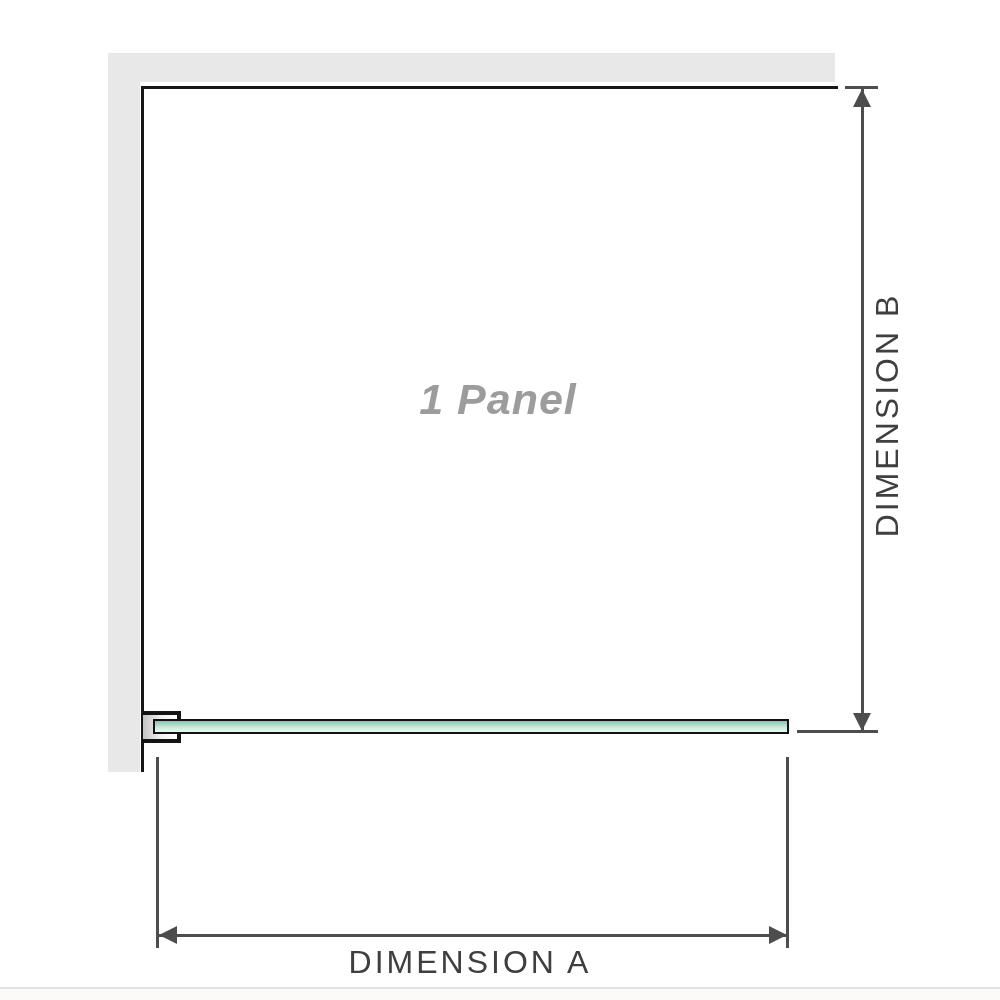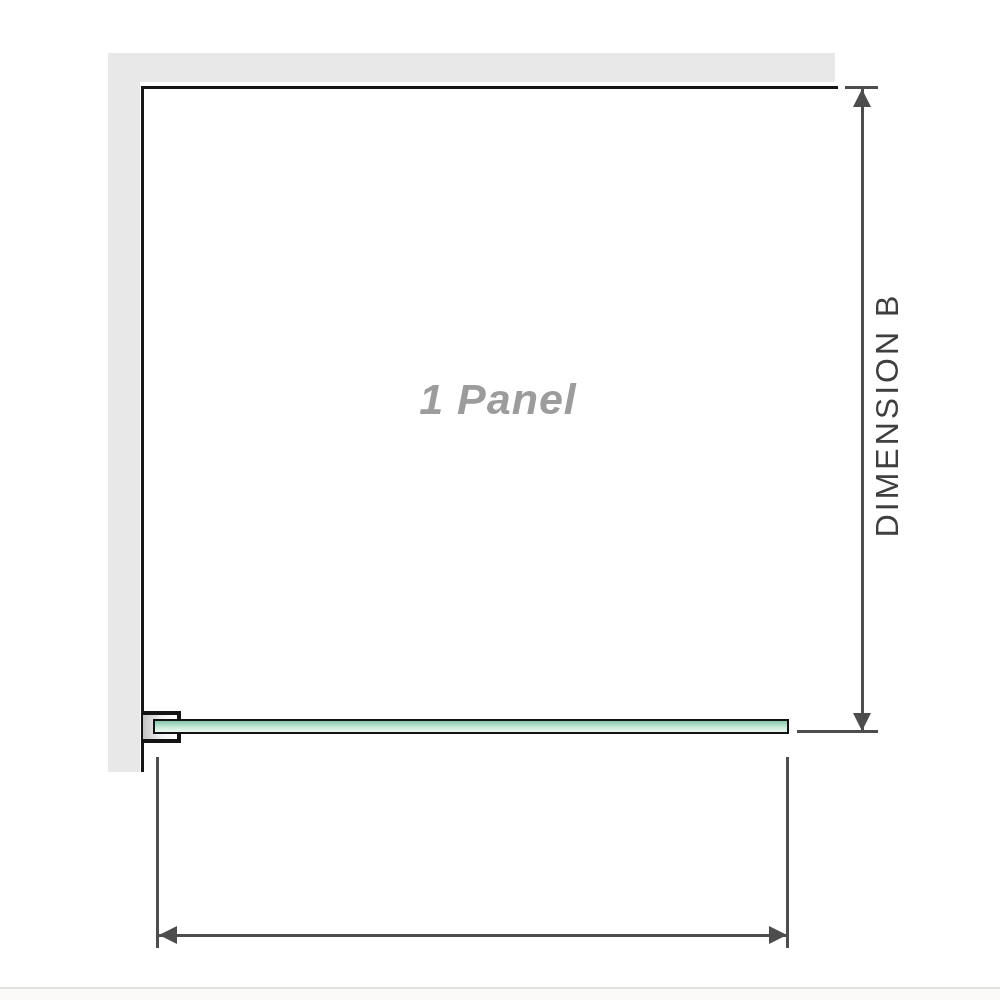--- a/index.html
+++ b/index.html
@@ -90,17 +90,18 @@
   <div class="abs dim dimb-line"></div>
   <div class="abs arrow arrow-up"></div>
   <div class="abs arrow arrow-down"></div>
   <div class="abs dim-label dimb-label">DIMENSION B</div>
 
   <div class="abs dim dima-ext-left"></div>
   <div class="abs dim dima-ext-right"></div>
   <div class="abs dim dima-line"></div>
   <div class="abs arrow arrow-left"></div>
   <div class="abs arrow arrow-right"></div>
+  <div class="abs dim-label dima-label">DIMENSION A</div>
 
   <div class="abs bottom-edge"></div>
   <div class="abs bottom-strip"></div>
 
 </div>
 
 </body></html>

